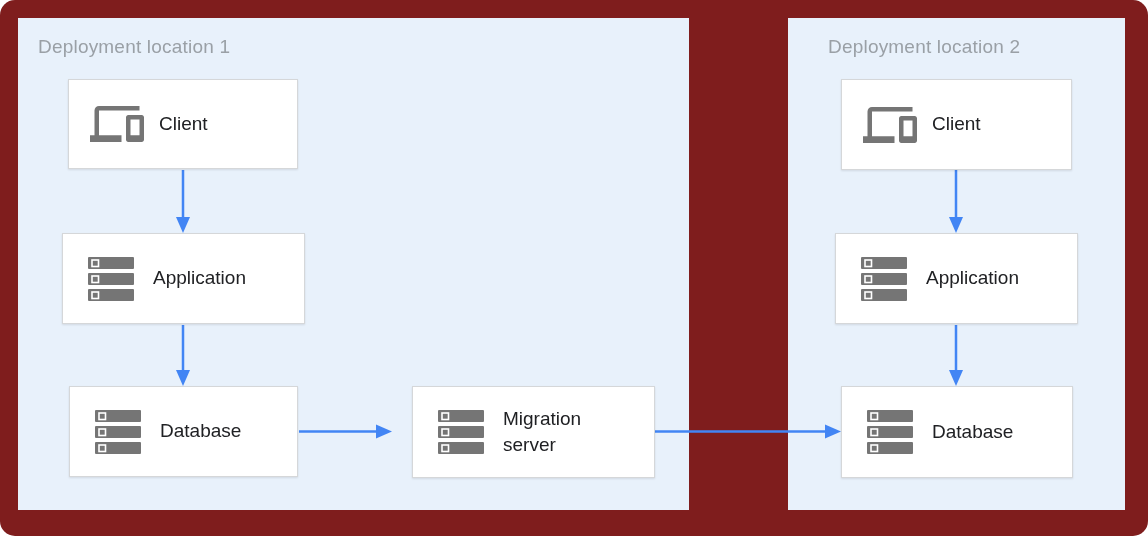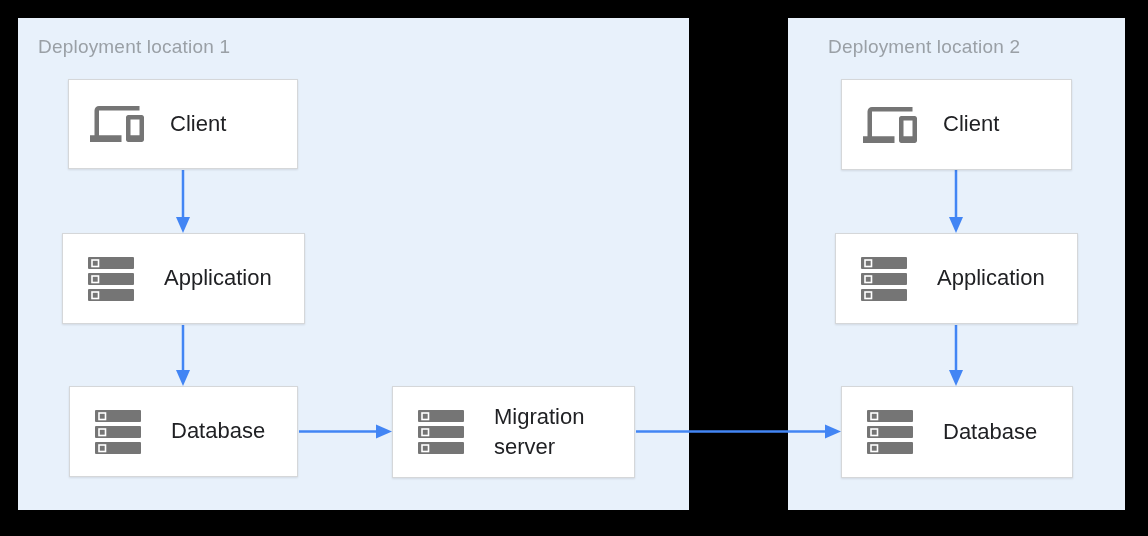--- a/index.html
+++ b/index.html
@@ -1,35 +1,36 @@
 <!DOCTYPE html>
 <html><head>
 <meta charset="utf-8">
 <style>
   html,body{margin:0;padding:0;background:#ffffff;}
   .canvas{
-    position:relative;width:1148px;height:536px;background:#000000;overflow:hidden;
+    position:relative;width:1148px;height:536px;background:#7f1d1d;overflow:hidden;
     font-family:"Liberation Sans", sans-serif;
+    border-radius:15px;
   }
   .region{
     position:absolute;background:#e8f1fb;
   }
   .region-title{
     position:absolute;font-size:19px;color:#9aa0a6;letter-spacing:.2px;white-space:nowrap;
   }
   .node{
     position:absolute;background:#ffffff;border:1px solid #d5d7d9;
     box-shadow:0 1px 2px rgba(0,0,0,.10);
     display:flex;align-items:center;box-sizing:border-box;padding-left:20px;
   }
   .icon-wrap{
     width:56px;display:flex;justify-content:center;align-items:center;flex:0 0 56px;
   }
   .node .label{
-    margin-left:25px;font-size:22px;color:#202124;line-height:1.38;
+    margin-left:14px;font-size:19px;color:#202124;line-height:1.38;
   }
   .node .label.two-line{width:112px;}
   svg.arrows{position:absolute;left:0;top:0;pointer-events:none;}
   .arrow-line{stroke:#4285f4;stroke-width:2.5;fill:none;}
   .arrow-head{fill:#4285f4;stroke:none;}
   .glyph{display:block;}
 </style>
 </head>
 <body>
 
@@ -106,21 +107,21 @@
         <g fill="none" stroke="#ffffff" stroke-width="1.6">
           <rect x="4" y="3" width="6.5" height="6.5"></rect>
           <rect x="4" y="19" width="6.5" height="6.5"></rect>
           <rect x="4" y="35" width="6.5" height="6.5"></rect>
         </g>
       </svg>
     </span>
     <span class="label">Database</span>
   </div>
 
-  <div class="node" style="left:392px;top:386px;width:243px;height:92px;">
+  <div class="node" style="left:412px;top:386px;width:243px;height:92px;">
     <span class="icon-wrap">
       <svg class="glyph" width="47" height="44" viewBox="0 0 47 44">
         <g fill="#757575">
           <rect x="0" y="0" width="46" height="12" rx="1"></rect>
           <rect x="0" y="16" width="46" height="12" rx="1"></rect>
           <rect x="0" y="32" width="46" height="12" rx="1"></rect>
         </g>
         <g fill="none" stroke="#ffffff" stroke-width="1.6">
           <rect x="4" y="3" width="6.5" height="6.5"></rect>
           <rect x="4" y="19" width="6.5" height="6.5"></rect>

